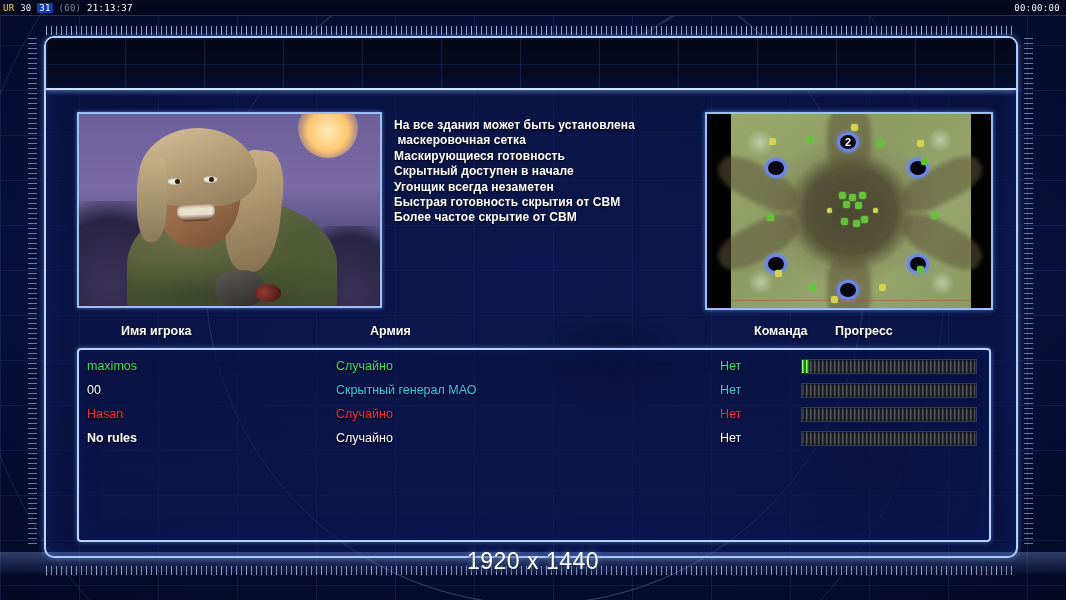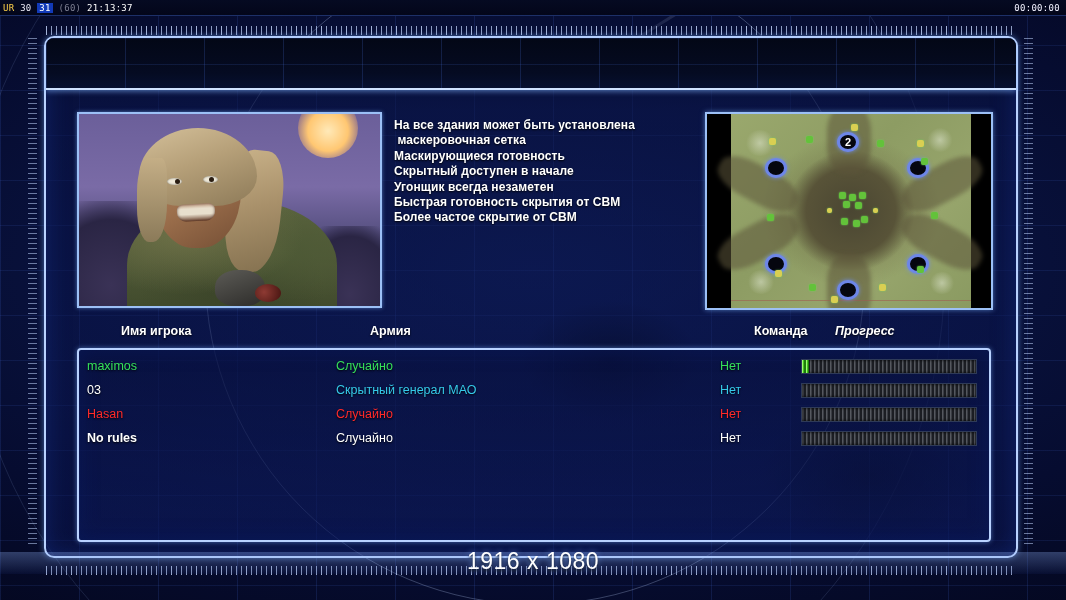--- a/index.html
+++ b/index.html
@@ -242,21 +242,21 @@
   #list-header {
     position:absolute; left:0; top:286px; width:100%; height:22px;
     font-size:12.5px; font-weight:bold; color:#ffffff;
     text-shadow:0 1px 2px rgba(0,0,0,.9);
     margin-left:36px;
   }
   #list-header .col { position:absolute; top:0; }
   .c-name { left:39px; }
   .c-army { left:288px; }
   .c-team { left:672px; }
-  .c-prog { left:753px;font-style:italic; }
+  .c-prog { left:753px; }
 
   #list-panel {
     position:absolute; left:31px; top:310px; width:914px; height:194px;
     border:2px solid #b9d2ff; border-radius:4px;
     box-shadow:0 0 5px rgba(120,175,255,.55), inset 0 0 18px rgba(10,28,95,.55);
     background:linear-gradient(to bottom, rgba(8,16,62,.55), rgba(14,28,96,.35));
     overflow:hidden;
   }
   .row { position:absolute; left:0; width:100%; height:24px; font-size:12.5px; }
   .cell { position:absolute; top:3px; text-shadow:0 1px 2px rgba(0,0,0,.9); white-space:nowrap; }
@@ -414,21 +414,21 @@
     <div id="list-panel">
         <div class="row" style="top: 6px;">
           <span class="cell name" style="color: rgb(53, 224, 90);">maximos</span>
           <span class="cell army" style="color: rgb(53, 224, 90);">Случайно</span>
           <span class="cell team" style="color: rgb(53, 224, 90);">Нет</span>
           <div class="bar">
             <div class="fill" style="width: 4%;"></div>
           </div>
         </div>
         <div class="row" style="top: 30px;">
-          <span class="cell name" style="color: rgb(255, 255, 255);">03</span>
+          <span class="cell name" style="color: rgb(255, 255, 255);">00</span>
           <span class="cell army" style="color: rgb(53, 201, 232);">Скрытный генерал МАО</span>
           <span class="cell team" style="color: rgb(53, 201, 232);">Нет</span>
           <div class="bar">
             <div class="fill" style="width: 0%;"></div>
           </div>
         </div>
         <div class="row" style="top: 54px;">
           <span class="cell name" style="color: rgb(255, 42, 42);">Hasan</span>
           <span class="cell army" style="color: rgb(255, 42, 42);">Случайно</span>
           <span class="cell team" style="color: rgb(255, 42, 42);">Нет</span>
@@ -442,14 +442,14 @@
           <span class="cell team" style="color: rgb(255, 255, 255);">Нет</span>
           <div class="bar">
             <div class="fill" style="width: 0%;"></div>
           </div>
         </div>
       </div>
 
   </div>
 
   <div id="res-strip"></div>
-  <div id="res-label">1916 x 1080</div>
+  <div id="res-label">1920 x 1440</div>
 </div>
 
 </body></html>

